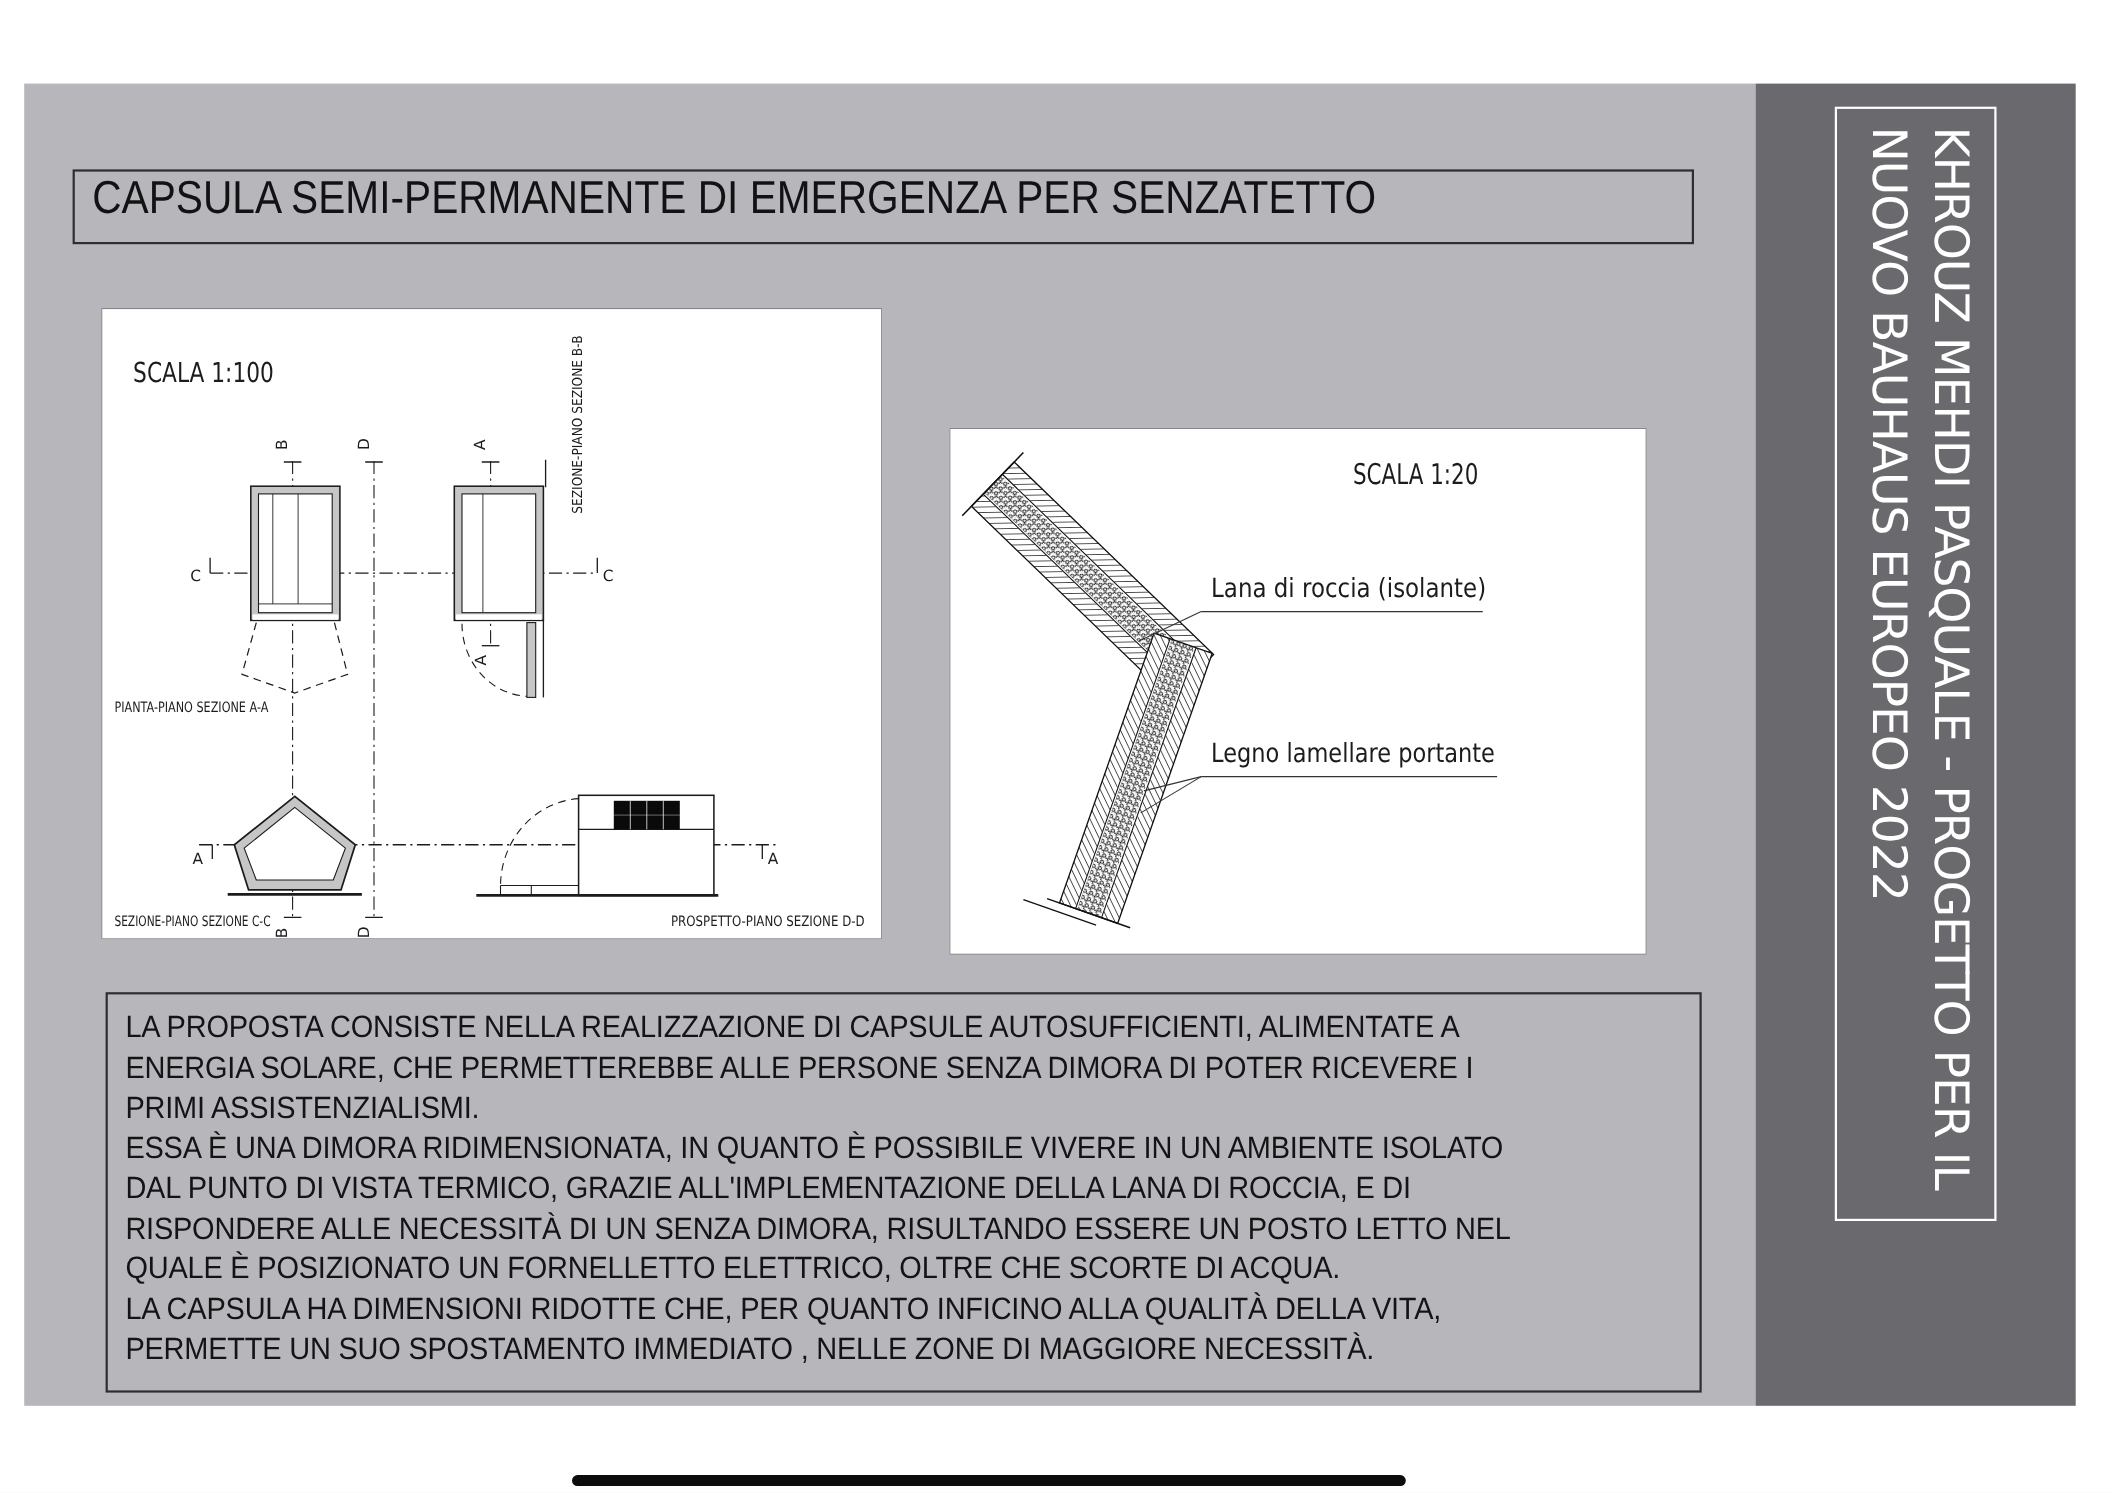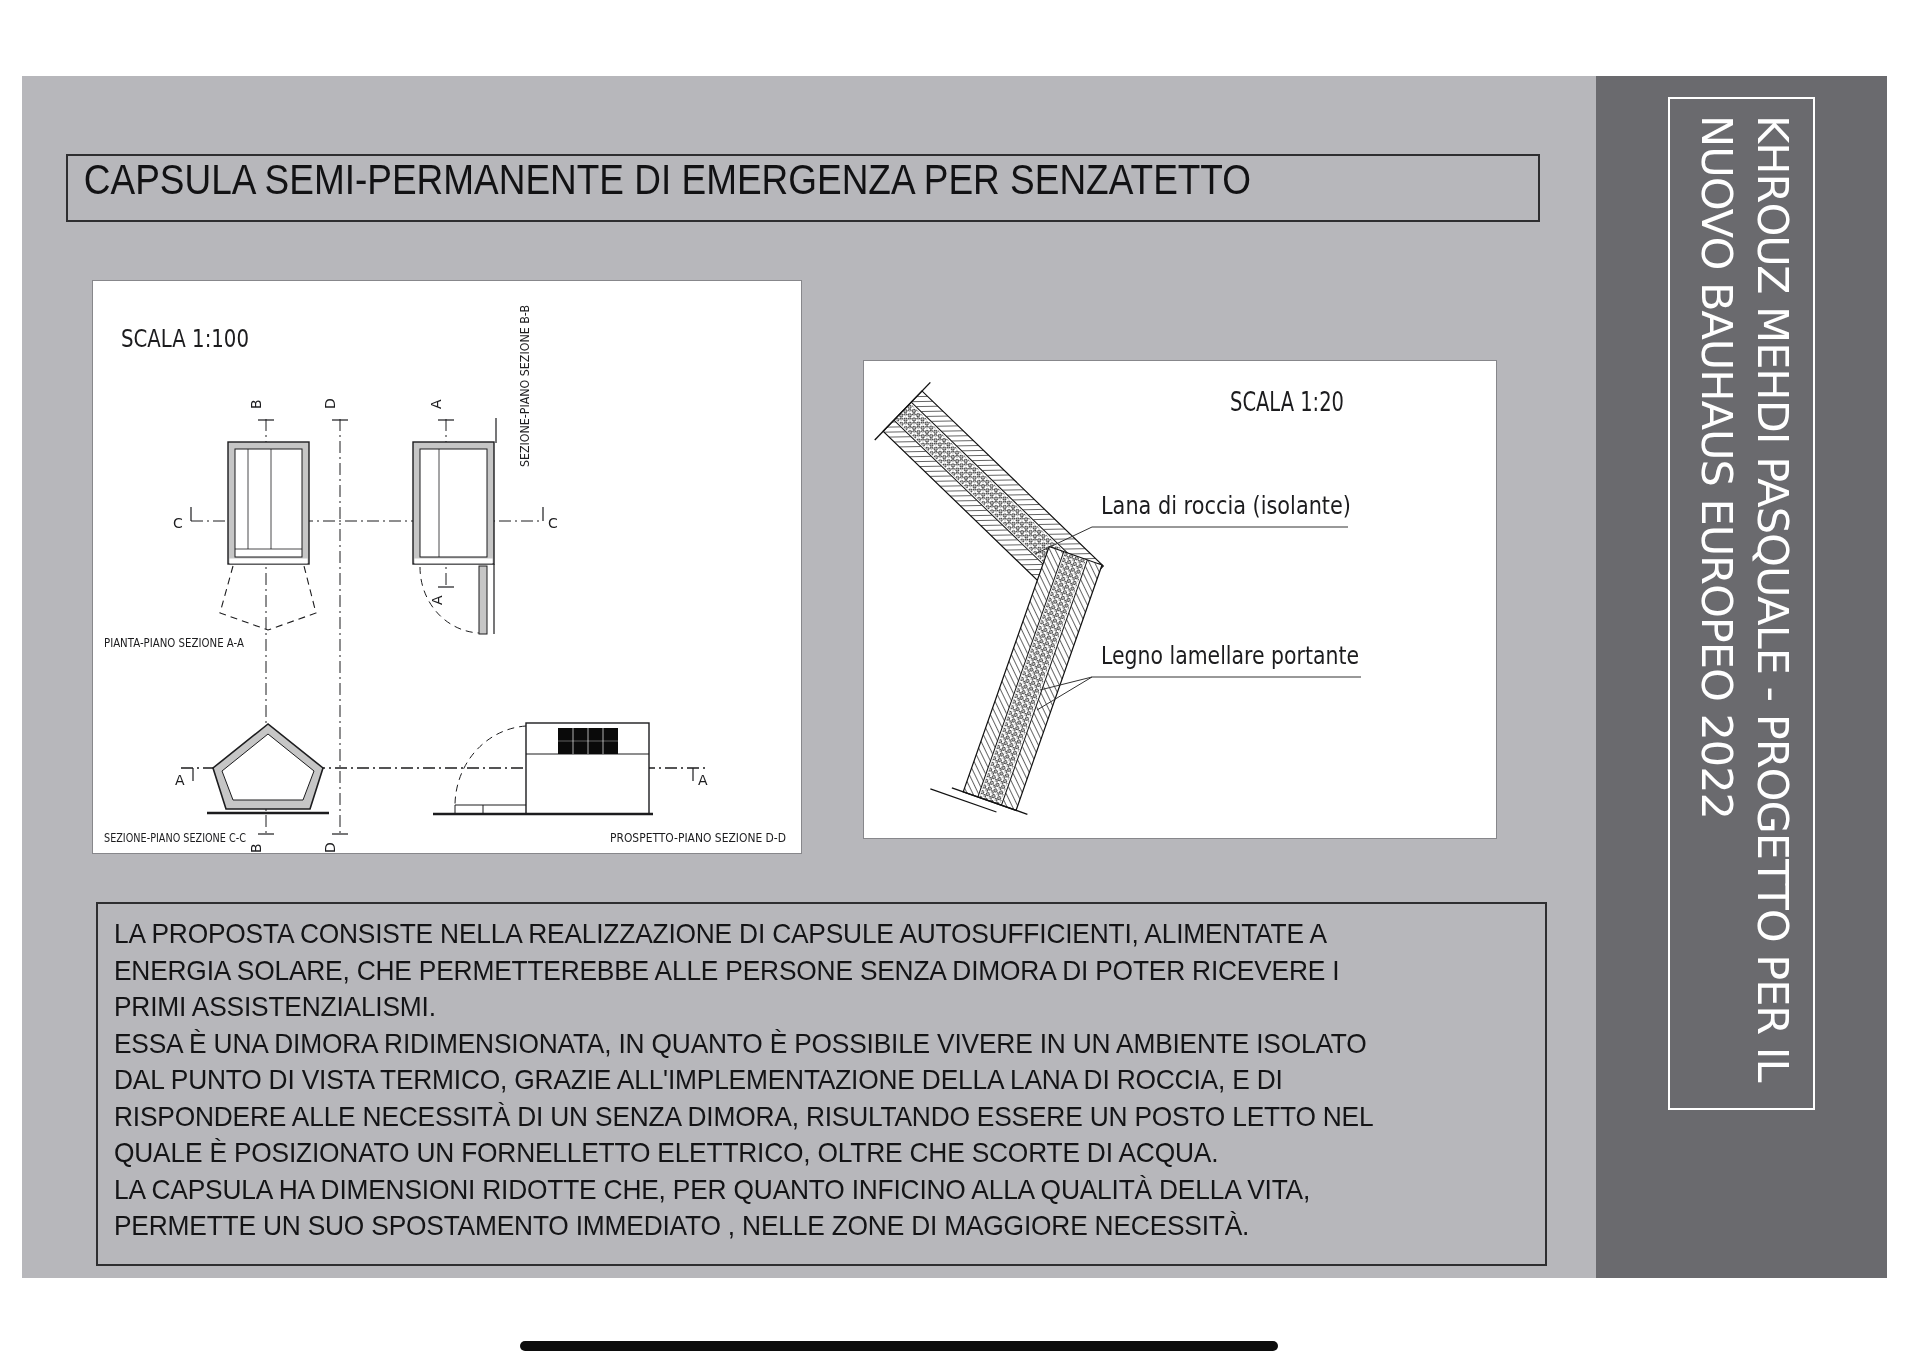--- a/index.html
+++ b/index.html
@@ -6,21 +6,21 @@
   .stage{position:relative;width:1920px;height:1357px;background:#ffffff;overflow:hidden;
          font-family:"Liberation Sans",sans-serif;}
   .content{position:absolute;left:22px;top:76px;width:1574px;height:1202px;background:#b7b7bb;}
   .sidebar{position:absolute;left:1596px;top:76px;width:291px;height:1202px;background:#6a6a6e;}
   .title-box{position:absolute;left:66px;top:110px;width:1474px;height:68px;border:2px solid #2e2e30;
              box-sizing:border-box;display:flex;align-items:flex-start;margin-top:44px;}
   .title-text{display:inline-block;transform:scaleX(.88);transform-origin:0 50%;
               font-size:42px;color:#121214;white-space:nowrap;padding-left:18px;letter-spacing:0px;}
   .panel{position:absolute;background:#ffffff;border:1.5px solid #87878b;box-sizing:content-box;}
   .panel-drawings{left:92px;top:280px;width:708px;height:572px;text-align:right;}
-  .panel-detail{left:863px;top:360px;width:632px;height:477px;}
+  .panel-detail{left:863px;top:389px;width:632px;height:477px;}
   .desc-box{position:absolute;left:96px;top:902px;width:1451px;height:364px;border:2px solid #2e2e30;
             box-sizing:border-box;overflow:hidden;}
   .desc-inner{width:106%;transform:scaleX(.94);transform-origin:0 0;
               padding:12px 0 0 17px;font-size:28px;line-height:36.5px;color:#141416;
               letter-spacing:-0.2px;white-space:pre-line;}
   .side-box{position:absolute;left:1668px;top:97px;width:147px;height:1013px;border:2px solid #ffffff;
             box-sizing:border-box;}
   .side-text{position:absolute;inset:0;writing-mode:vertical-rl;color:#ffffff;
              font-family:"DejaVu Sans","Liberation Sans",sans-serif;
              font-size:43px;line-height:56px;letter-spacing:-1px;

